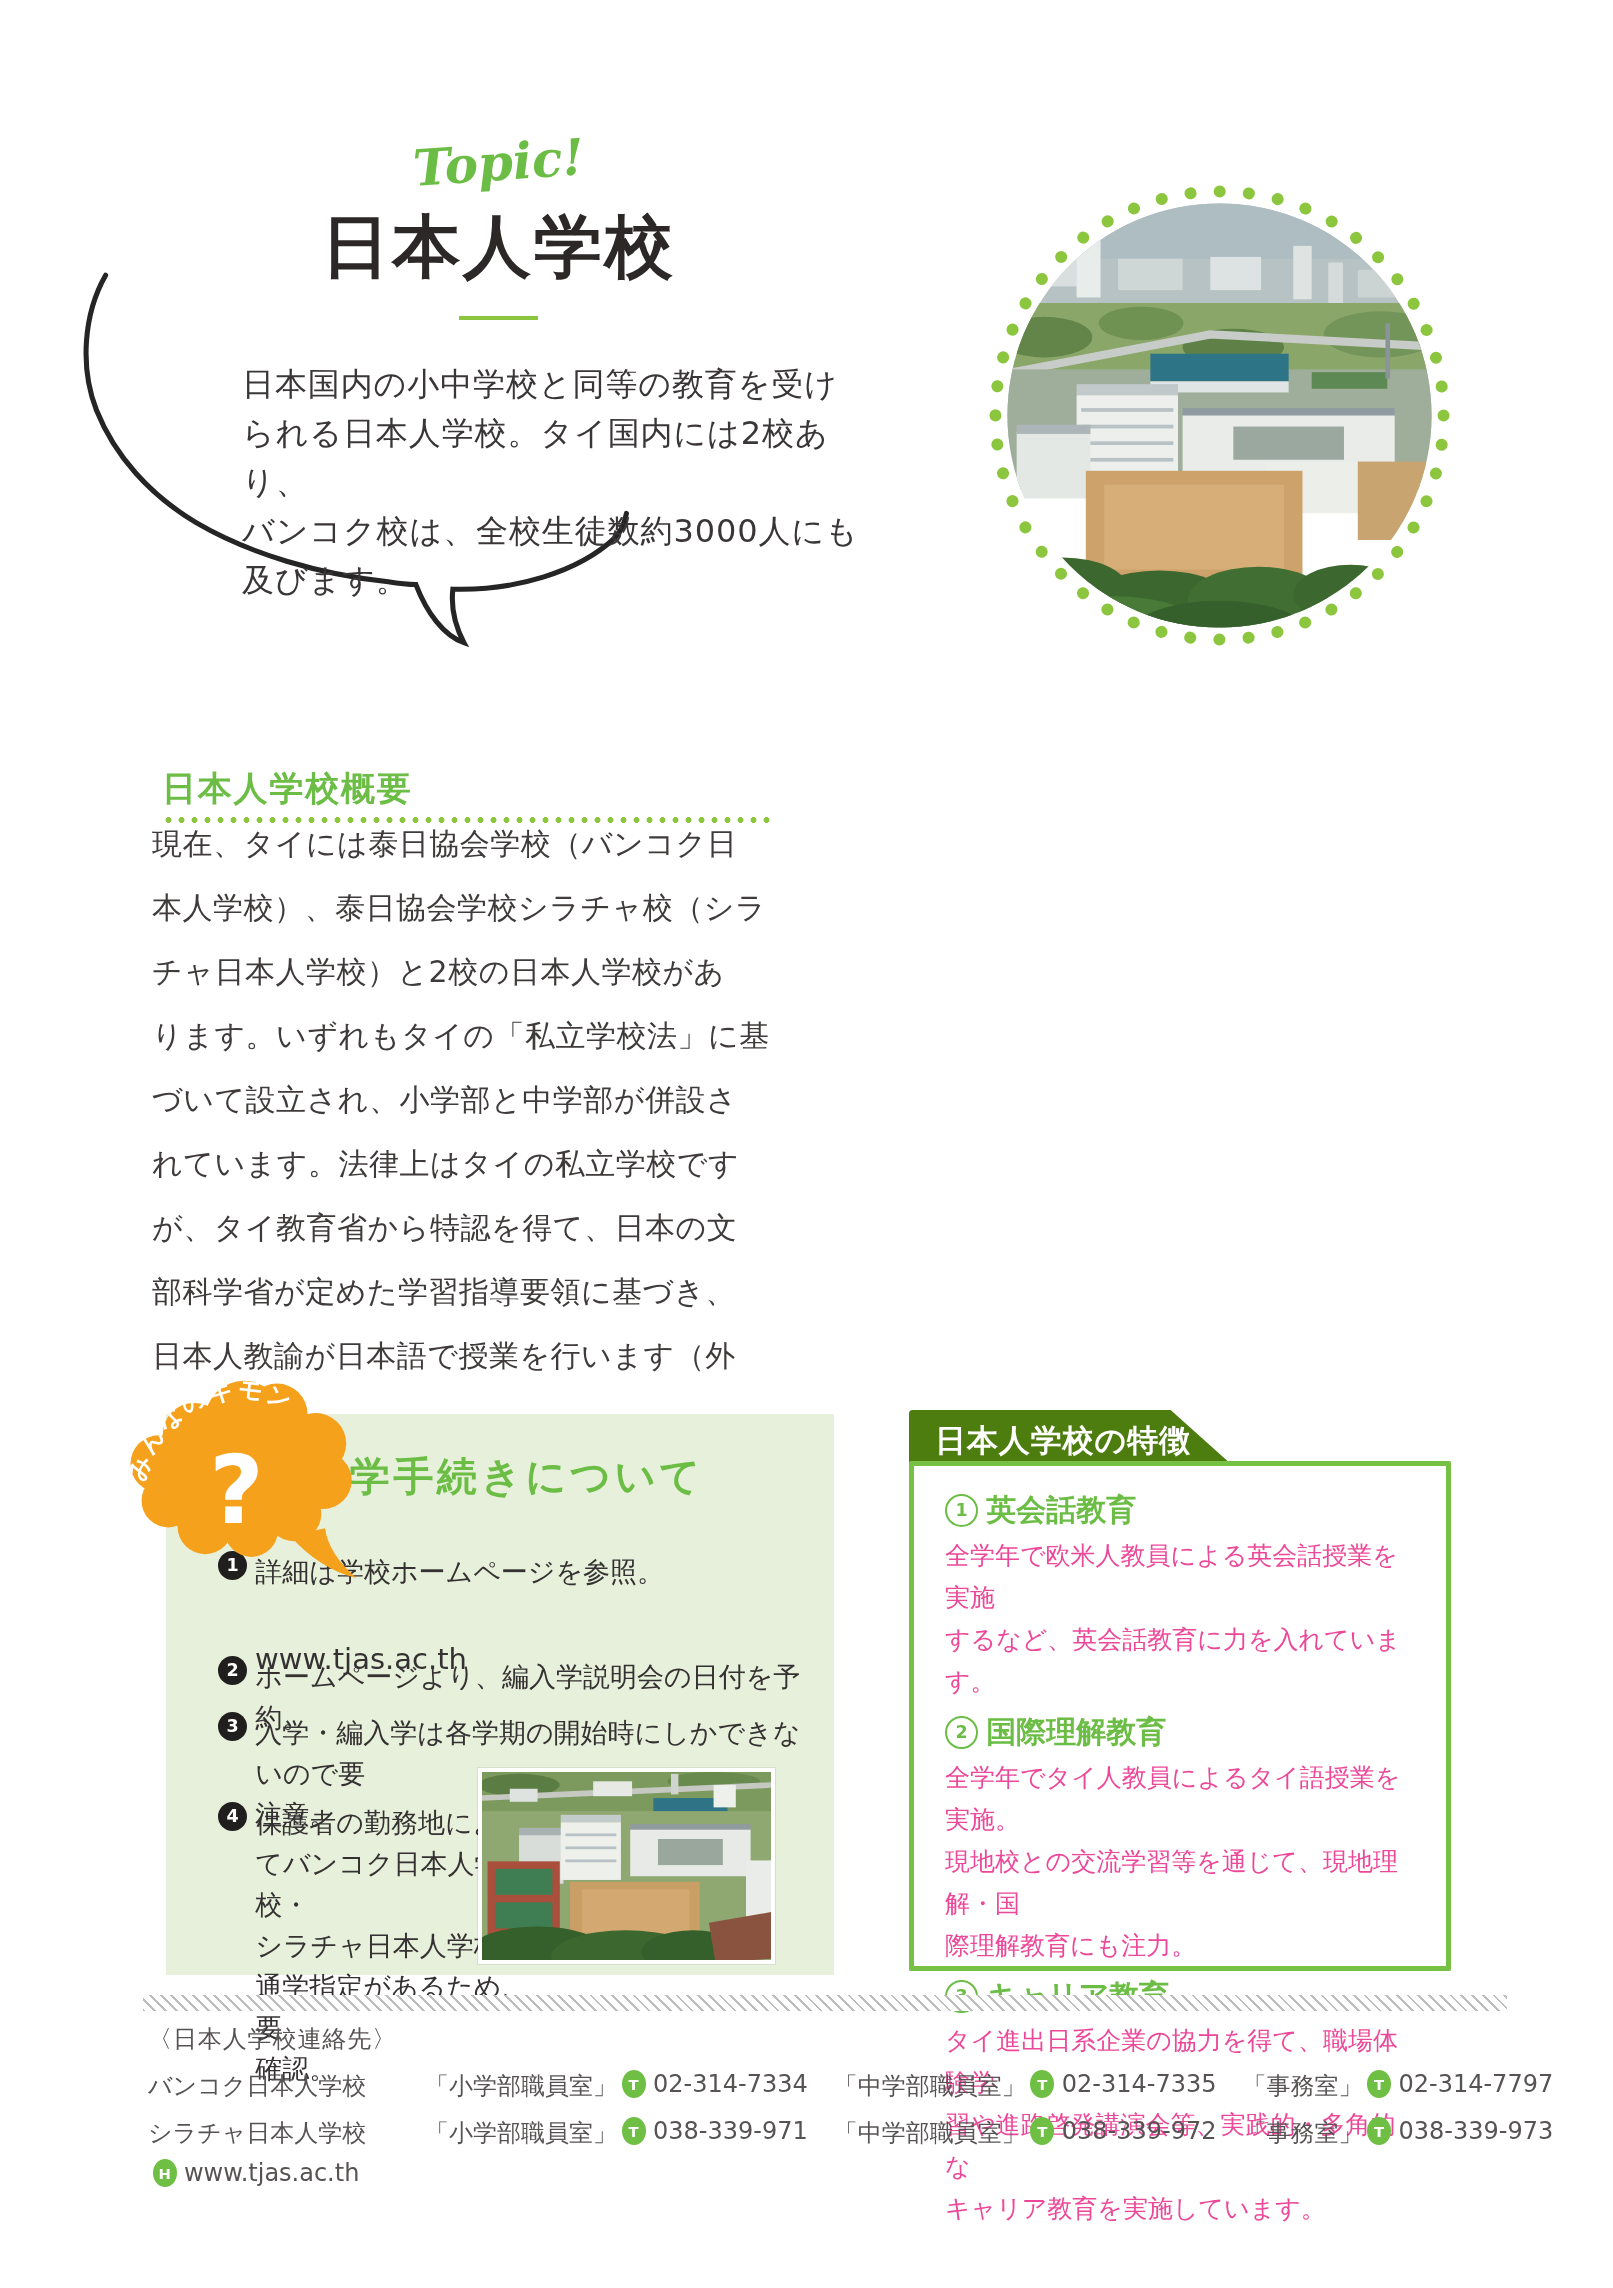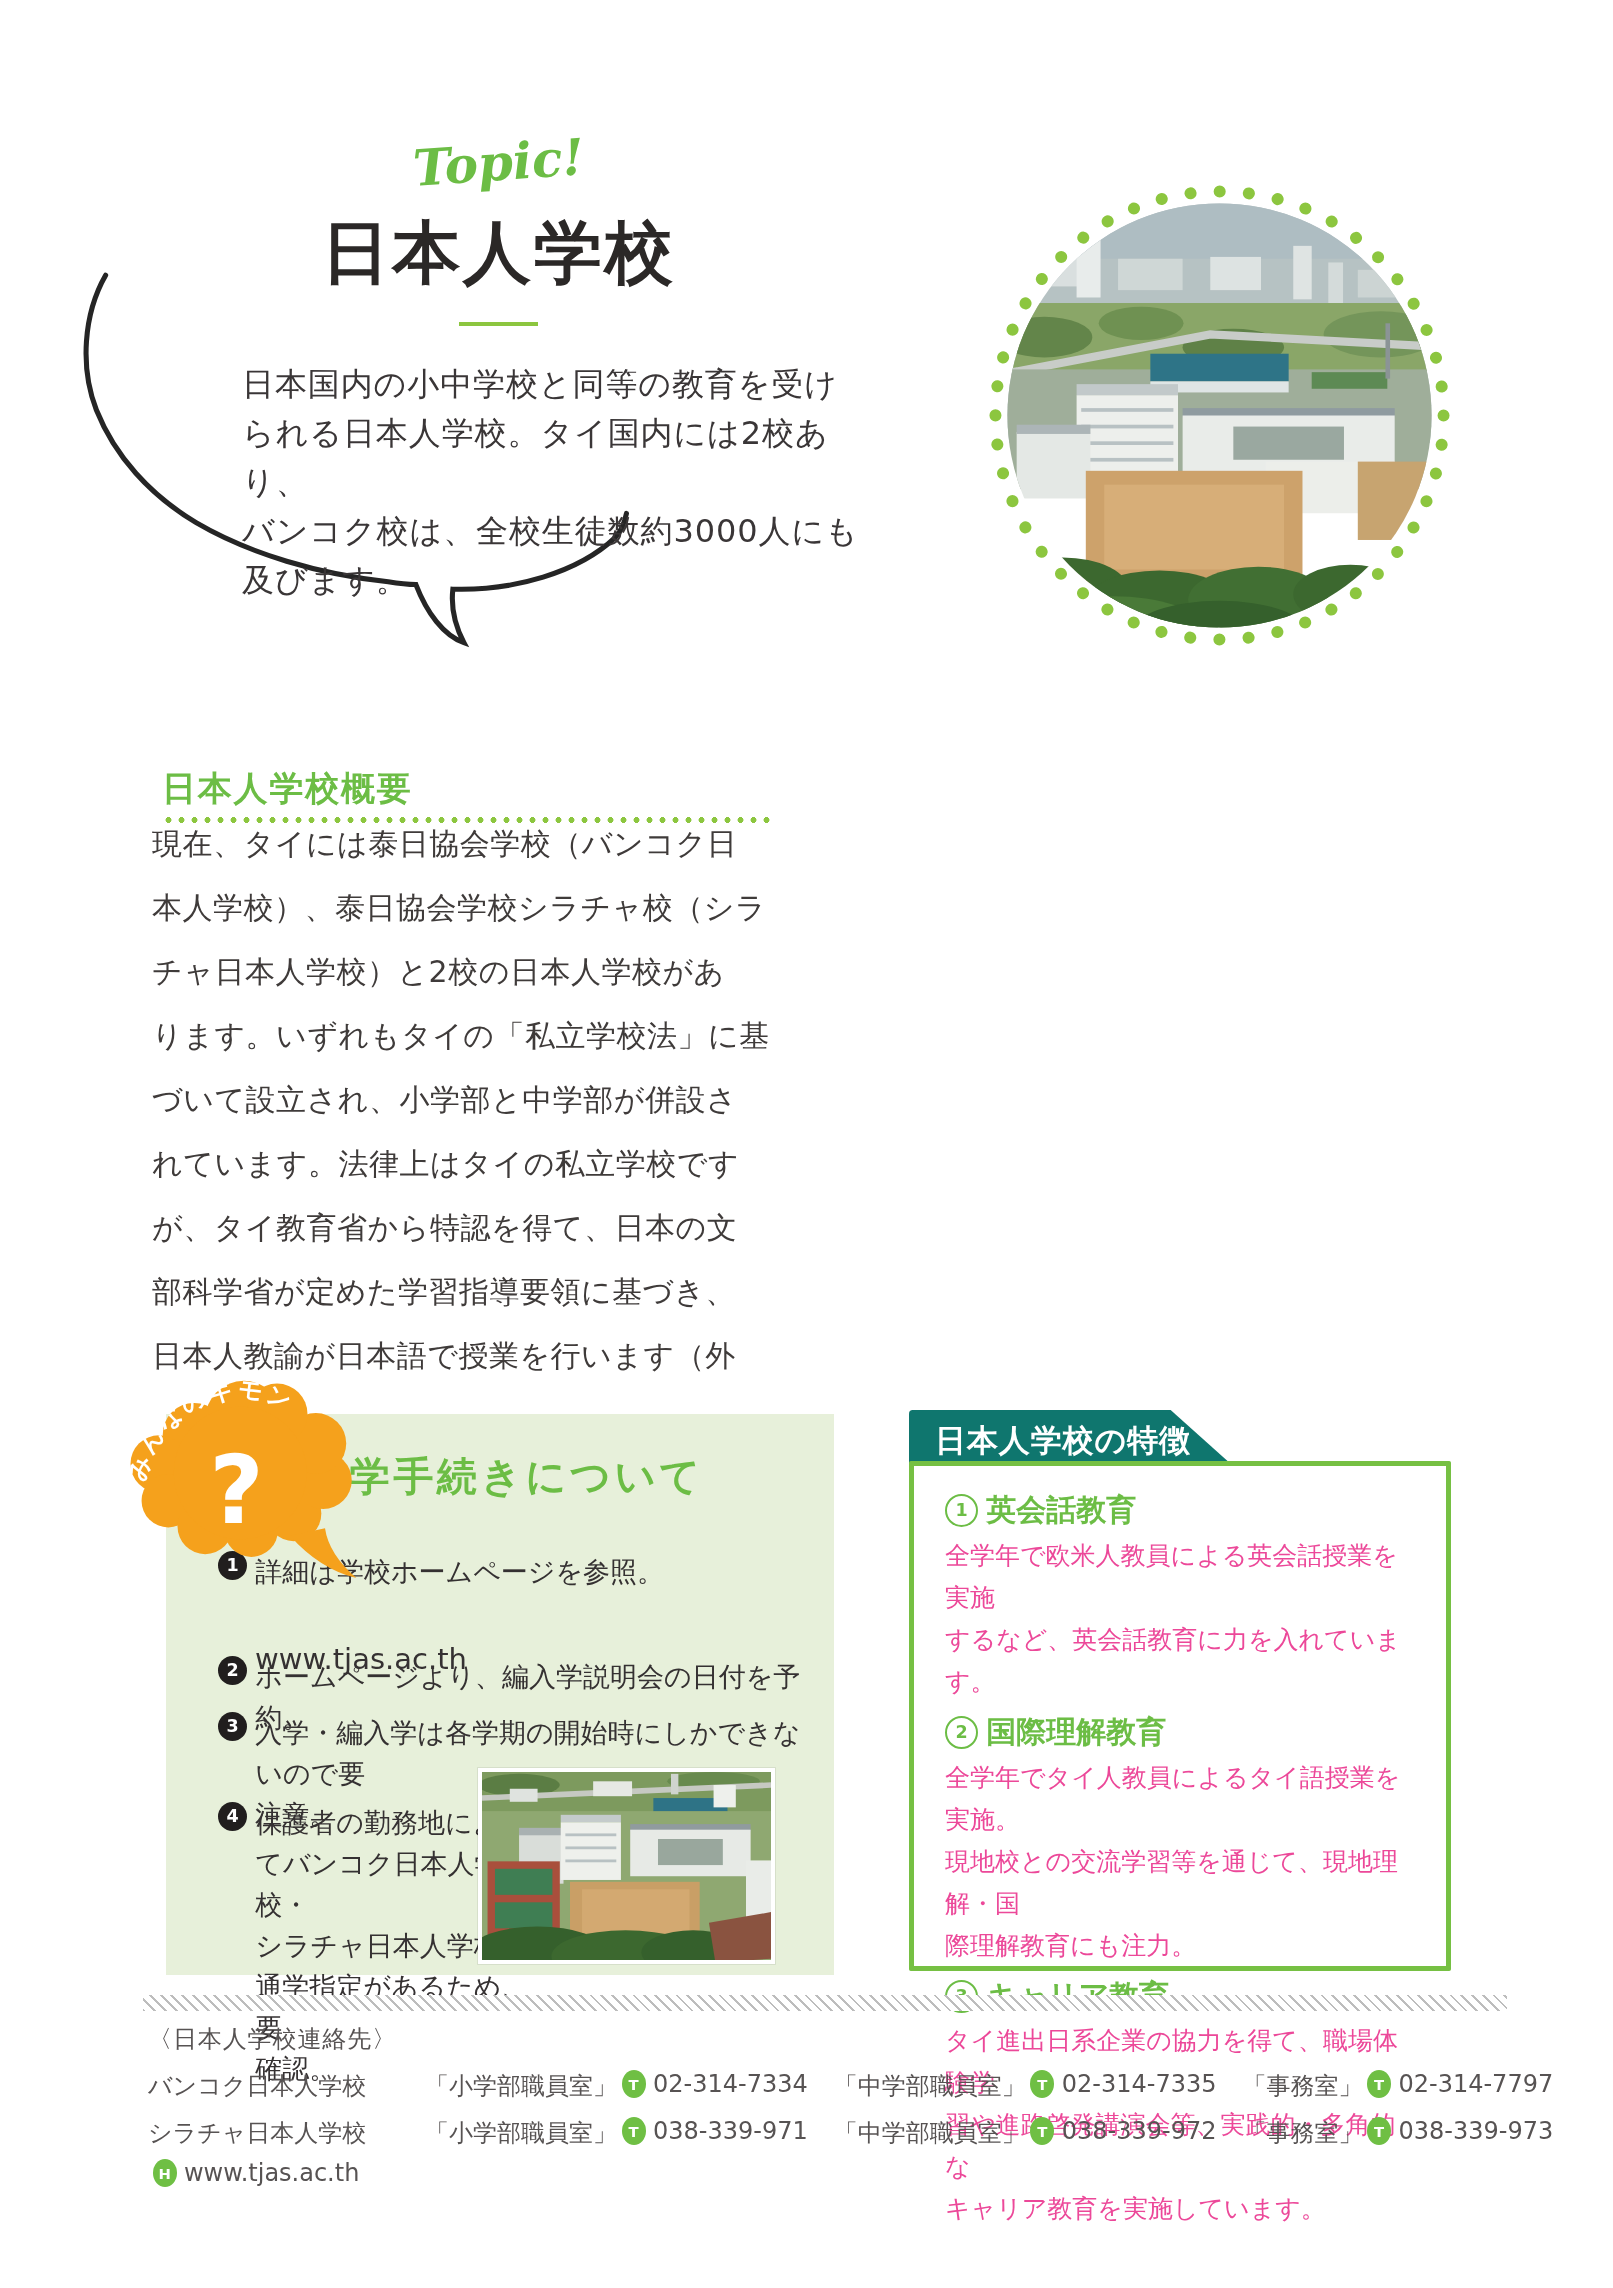--- a/index.html
+++ b/index.html
@@ -8,21 +8,21 @@
     font-family:"DejaVu Sans", sans-serif; color:#3f3b3a;
   }
   .abs{position:absolute;}
 
   
   .topic-cluster{left:166px; top:135px; width:665px; text-align:center;}
   .topic-label{
     display:inline-block; font-family:"DejaVu Serif", serif; font-style:italic; font-weight:700;
     font-size:50px; color:#6cbd45; transform:rotate(-4deg); line-height:1.1;
   }
-  .page-title{margin-top:22px; font-size:68px; font-weight:700; letter-spacing:2.8px; color:#2b2827; line-height:1.2;}
+  .page-title{margin-top:16px; font-size:68px; font-weight:700; letter-spacing:2.8px; color:#2b2827; line-height:1.2;}
   .title-underline{width:79px; height:4.6px; background:#8cc63f; margin:28px auto 0;}
 
   .speech-svg{left:65px; top:240px; width:591px; height:425px;}
   .intro-text{
     left:242px; top:360px; width:637px; font-size:32px; line-height:49px;
     white-space:pre-line; color:#3a3637; letter-spacing:0.9px;
   }
 
   .circle-photo{left:989px; top:185px; width:461px; height:461px;}
 
@@ -55,21 +55,21 @@
   .qa-item4{left:52px; top:347px; width:325px;}
   .qa-photo{
     position:absolute; left:312px; top:354px; width:297px; height:196px;
     border:4.6px solid #ffffff; box-sizing:border-box; box-shadow:0 0 0 0.9px rgba(0,0,0,.08);
     background:#8fa871;
   }
   .qa-photo svg{display:block; width:100%; height:100%;}
 
   
   .features-tab{
-    left:909px; top:1410px; width:323px; height:55px; background:#0f766e;
+    left:909px; top:1410px; width:323px; height:55px; background:#4d7c0f;
     clip-path:polygon(0 0, 81% 0, 100% 100%, 0 100%);
     color:#fff; font-size:31px; font-weight:700; letter-spacing:0.9px;
     padding:10px 0 0 26px; box-sizing:border-box; border-radius:3.7px 0 0 0;font-family:Liberation Serif, serif;
   }
   .features-box{
     left:909px; top:1461px; width:542px; height:510px; border:5.5px solid #76c043; background:#fff;
     box-sizing:border-box; padding:14.8px 28px 9.2px 31px; border-radius:1.8px;
   }
   .f-heading{display:flex; align-items:center; gap:8.3px; color:#6cbd45; font-size:30px; font-weight:700; margin:9.2px 0 3.7px;}
   .f-num{

